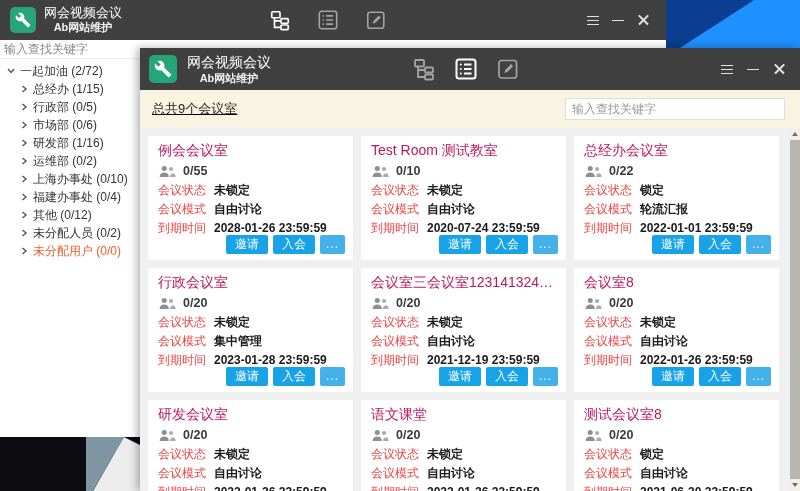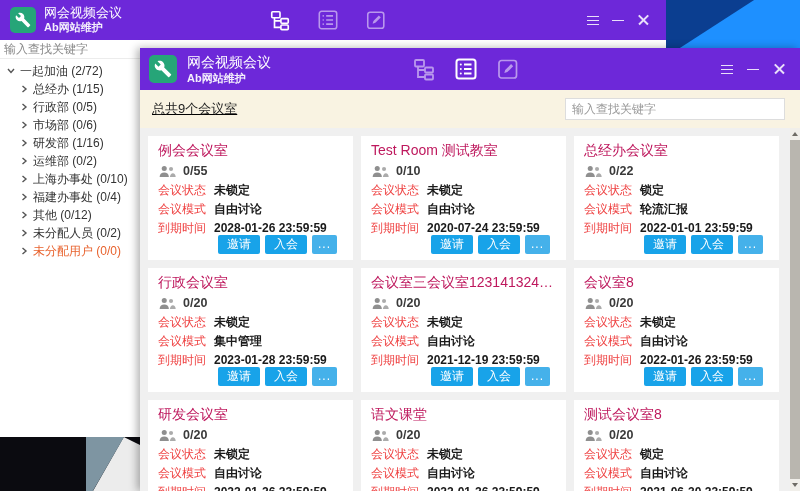--- a/index.html
+++ b/index.html
@@ -9,21 +9,21 @@
   
   .wp-tr{position:absolute;right:0;top:0;width:135px;height:55px;background:#1e90ff;}
   .wp-tr .navy{position:absolute;inset:0;background:#0b3e90;clip-path:polygon(0 0,66% 0,3% 100%,0 100%);}
   .wp-bl{position:absolute;left:0;top:437px;width:140px;height:54px;background:#0b0b10;}
   .wp-bl .light{position:absolute;left:86px;top:0;width:54px;height:54px;background:#ececec;
     clip-path:polygon(70% 0,100% 15%,100% 100%,13% 100%);}
   .wp-bl .slate{position:absolute;left:86px;top:0;width:38px;height:54px;background:#7e95a2;
     clip-path:polygon(0 0,100% 0,18% 100%,0 100%);}
 
   
-  .titlebar{background:#6d28d9;position:relative;}
+  .titlebar{background:#404040;position:relative;text-align:center;}
   .app-badge{position:absolute;background:#26a578;border-radius:5px;display:flex;align-items:center;justify-content:center;color:#fff;}
   .titles{position:absolute;color:#fff;line-height:1.25;}
   .t1{font-size:13px;}
   .t2{font-size:11px;opacity:.93;font-weight:bold;}
   .tools{position:absolute;display:flex;align-items:center;color:#fff;}
   .tool{display:block;}
   .tool svg{display:block;}
   .tool.dim{opacity:.52;}
   .ctls{position:absolute;display:flex;align-items:center;}
   .ctl{width:14px;height:14px;position:relative;opacity:.85;}
@@ -71,21 +71,21 @@
     display:grid;grid-template-columns:repeat(3,205px);grid-auto-rows:124px;gap:8px;}
   .card{background:#fff;position:relative;padding:6px 10px;box-sizing:border-box;}
   .card-title{font-size:14px;font-weight:400;color:#be185d;line-height:17px;
     white-space:nowrap;overflow:hidden;text-overflow:ellipsis;}
   .card-count{display:flex;align-items:center;gap:6px;margin-top:5px;height:14px;
     font-size:12.5px;font-weight:600;color:#3a3a3a;}
   .card-count svg{display:block;}
   .card-row{display:flex;margin-top:5px;font-size:12px;line-height:14px;}
   .lbl{width:56px;flex:none;color:#ef4444;}
   .val{color:#1a1a1a;font-weight:700;white-space:nowrap;}
-  .card-actions{position:absolute;right:16px;bottom:6px;display:flex;gap:5px;}
+  .card-actions{position:absolute;right:8px;bottom:6px;display:flex;gap:5px;}
   .btn{min-width:42px;height:19px;line-height:19px;background:#18a3e9;color:#fff;border:none;
     border-radius:2px;font-size:12px;padding:0 9px;font-family:inherit;cursor:pointer;}
   .btn-more{min-width:20px;padding:0 6px;background:#45b1ea;letter-spacing:1px;}
 
   
   .scrollbar{position:absolute;right:0;top:0;width:10px;height:100%;background:#f1efea;}
   .sb-btn{position:absolute;left:0;width:10px;height:12px;background:#f1efea;}
   .sb-btn.up{top:0;} .sb-btn.down{bottom:0;}
   .sb-btn::after{content:"";position:absolute;left:2px;border-left:3px solid transparent;border-right:3px solid transparent;}
   .sb-btn.up::after{top:4px;border-bottom:4px solid #6f6c65;}

